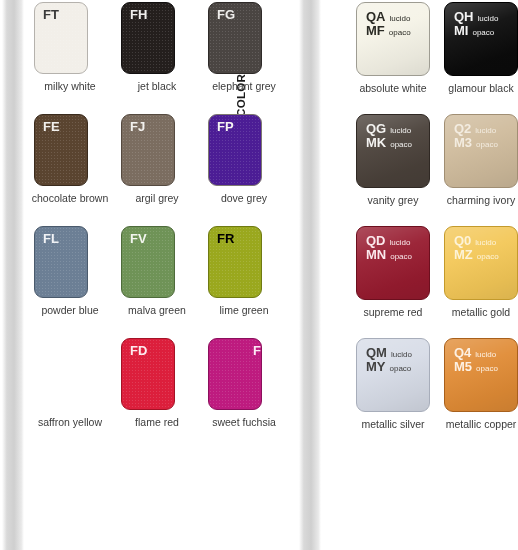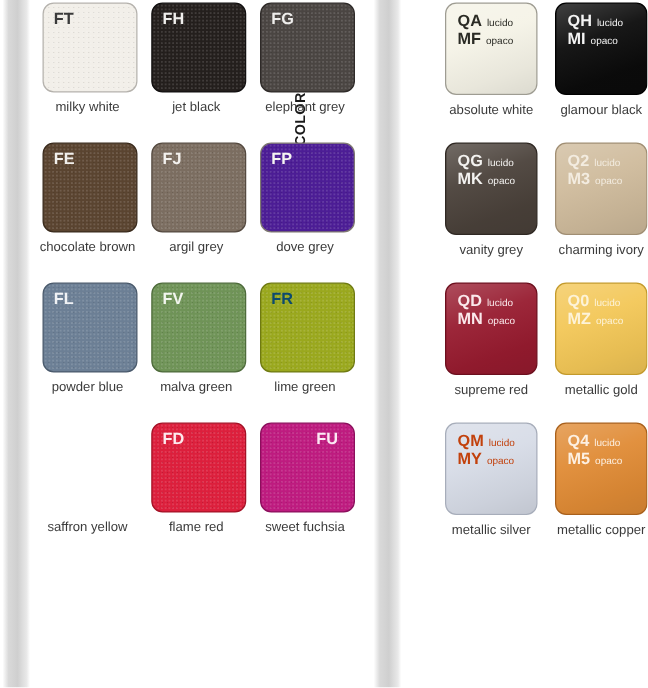--- a/index.html
+++ b/index.html
@@ -66,21 +66,21 @@
     grid-auto-rows: 112px;
   }
 
   .cell {
     position: relative;
     width: 87px;
   }
 
   .swatch {
     position: relative;
-    width: 76px;
+    width: 54px;
     height: 72px;
     border-radius: 9px;
     box-sizing: border-box;
     overflow: hidden;
   }
   .cell.laccati-cell .swatch { width: 74px; height: 74px; }
 
   
   .swatch.textured::after {
     content: "";
@@ -205,21 +205,21 @@
         <div class="caption">powder blue</div>
       </div>
       <div class="cell">
         <div class="swatch textured" style="background: rgb(111, 147, 87); border: 1px solid rgb(78, 107, 59);">
           <div class="code" style="color: rgb(242, 245, 238);">FV</div>
         </div>
         <div class="caption">malva green</div>
       </div>
       <div class="cell">
         <div class="swatch textured" style="background: rgb(154, 168, 30); border: 1px solid rgb(111, 122, 18);">
-          <div class="code" style="color: #0c4a6e;">FR</div>
+          <div class="code" style="color: #000000;">FR</div>
         </div>
         <div class="caption">lime green</div>
       </div>
       <div class="cell">
         <div class="caption">saffron yellow</div>
       </div>
       <div class="cell">
         <div class="swatch textured" style="background: rgb(220, 31, 60); border: 1px solid rgb(164, 18, 38);">
           <div class="code" style="color: rgb(253, 234, 238);">FD</div>
         </div>
@@ -318,21 +318,21 @@
             <div class="code-line">
               <span class="code-main">MZ</span>
               <span class="code-fin">opaco</span>
             </div>
           </div>
         </div>
         <div class="caption">metallic gold</div>
       </div>
       <div class="cell laccati-cell">
         <div class="swatch glossy" style="background: rgb(215, 220, 231); border: 1px solid rgb(167, 173, 186);">
-          <div class="code-lines" style="color: #c2410c; text-align: right;">
+          <div class="code-lines" style="color: #404040; text-align: right;">
             <div class="code-line">
               <span class="code-main">QM</span>
               <span class="code-fin">lucido</span>
             </div>
             <div class="code-line">
               <span class="code-main">MY</span>
               <span class="code-fin">opaco</span>
             </div>
           </div>
         </div>

